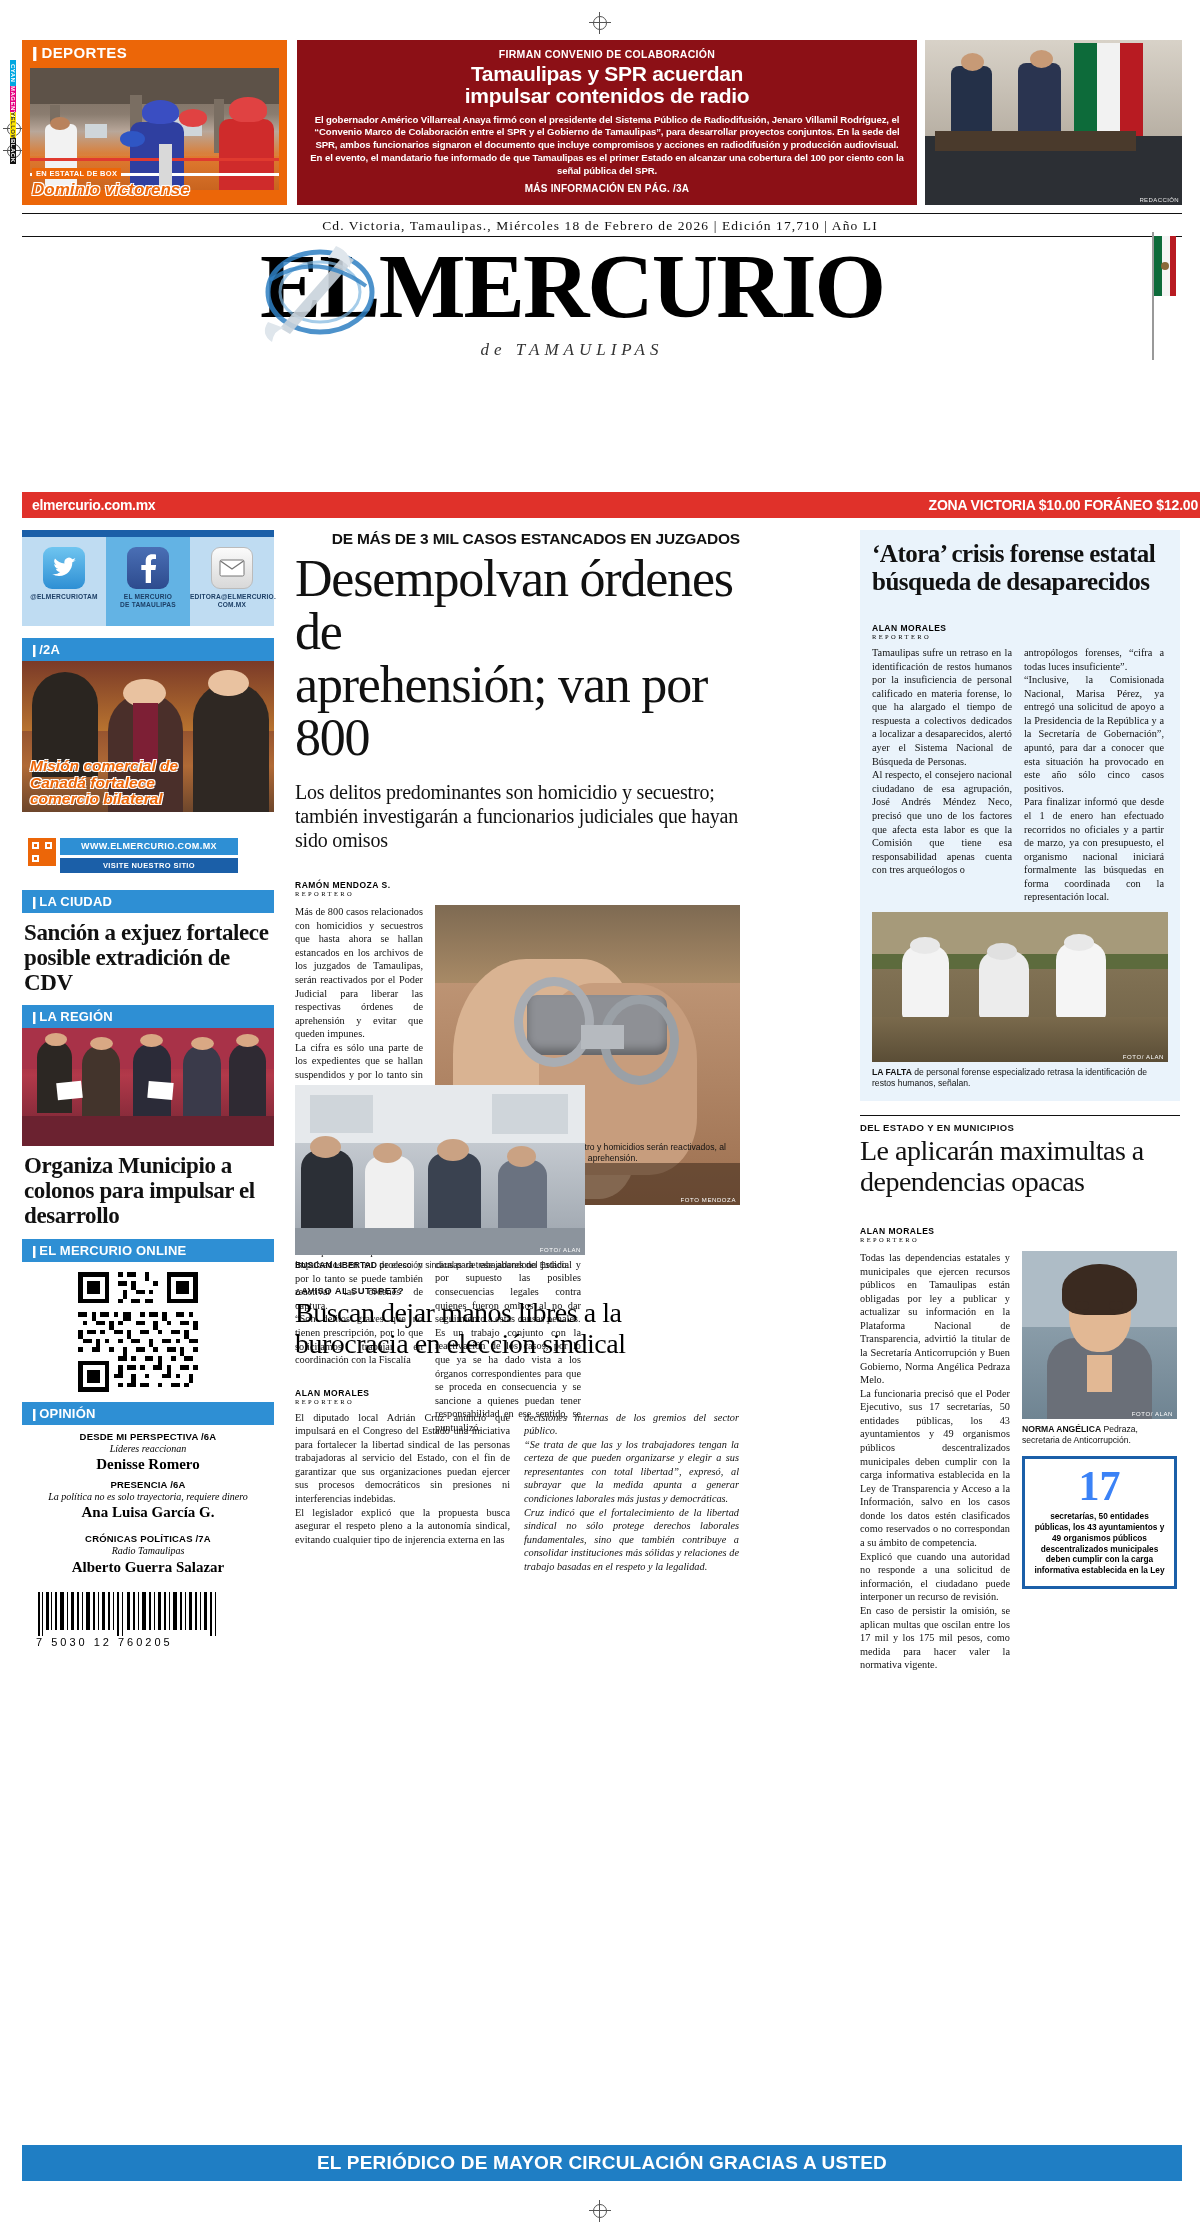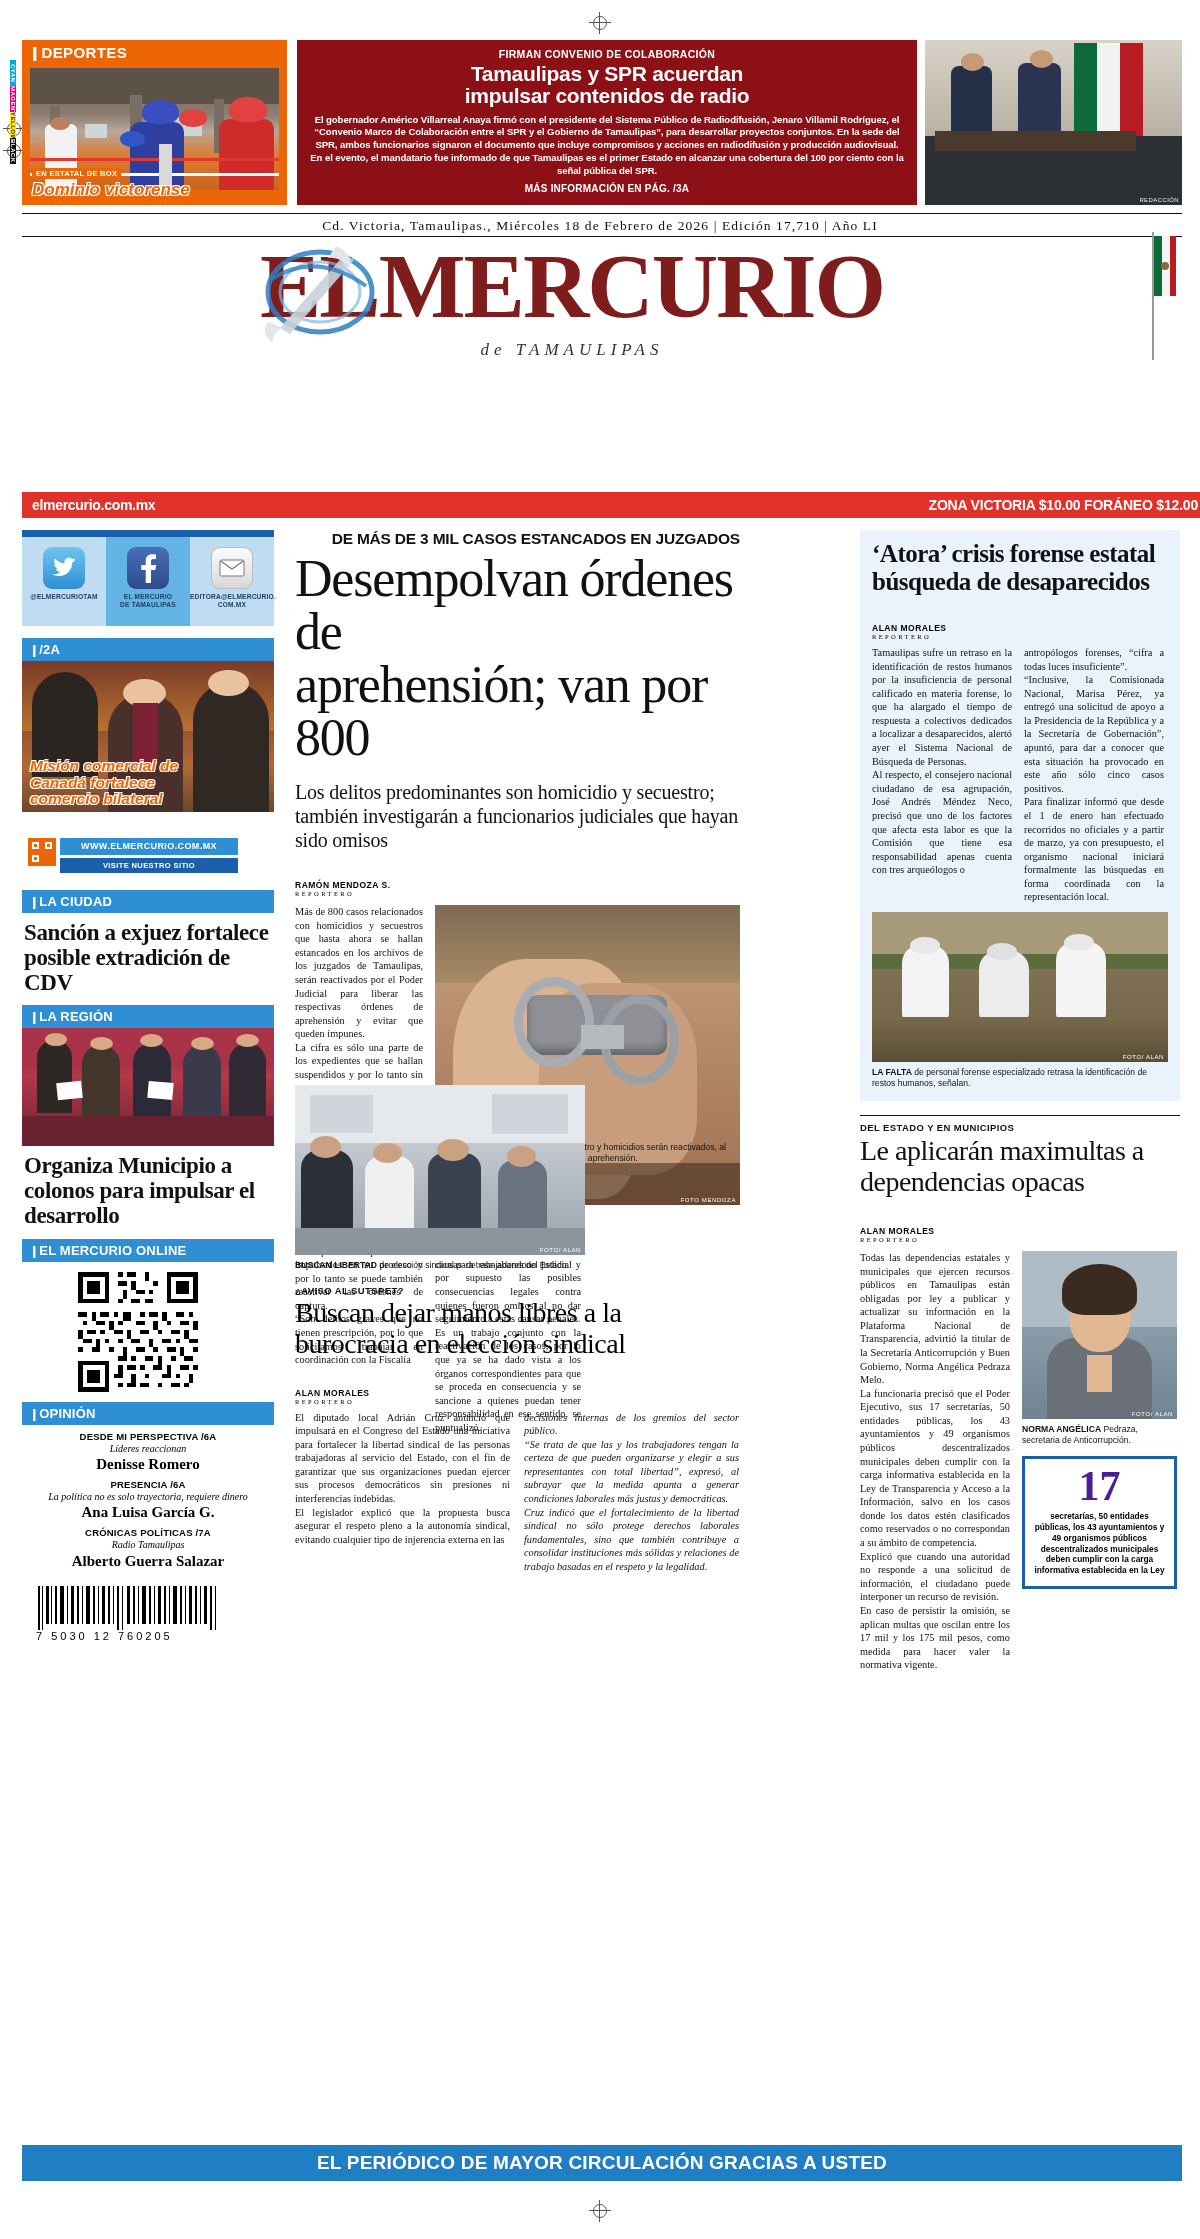--- a/index.html
+++ b/index.html
@@ -48,21 +48,21 @@
   .photocredit { position:absolute; right:3px; bottom:2px; color:#fff; font-size:6px; letter-spacing:.4px; opacity:.9; }
 
   
   .dateline { position:absolute; left:0; top:218px; width:1200px; text-align:center;
      font-family:"Liberation Serif", serif; font-size:13.5px; letter-spacing:1.1px; color:#111; }
   .rule { position:absolute; left:22px; width:1160px; height:1px; background:#111; }
 
   
   .masthead { position:absolute; left:0; top:240px; width:1200px; height:110px; }
   .mast-text { position:absolute; left:22px; top:0; width:1100px; text-align:center;
-     font-family:"Liberation Serif", serif; font-weight:bold; font-size:92px; color:#7f1d1d;
+     font-family:"Liberation Serif", serif; font-weight:bold; font-size:92px; color:#000000;
      letter-spacing:-2px; line-height:1; }
   .mast-sub { position:absolute; left:22px; top:100px; width:1100px; text-align:center;
      font-family:"Liberation Serif", serif; font-size:17px; color:#333; letter-spacing:5px; font-style:italic;}
   .mast-swoosh { position:absolute; left:250px; top:-4px; width:140px; height:110px; }
   .flagbox { position:absolute; right:24px; top:-8px; width:40px; height:128px; }
 
   
   .urlbar { position:absolute; left:22px; top:492px; width:1188px; height:26px; background:#e0312a; }
   .urlbar .u { position:absolute; left:10px; top:5px; color:#fff; font-size:14px; font-weight:bold; letter-spacing:-.3px;}
   .urlbar .p { position:absolute; right:12px; top:5px; color:#fff; font-size:14px; font-weight:bold; letter-spacing:-.2px;}
@@ -126,21 +126,21 @@
 
   
   .right { position:absolute; left:860px; top:530px; width:320px; }
   .rbox { background:#eaf3fb; padding:10px 12px 12px 12px; }
   .rbox h3 { font-family:"Liberation Serif", serif; font-size:25px; line-height:1.1; color:#111; letter-spacing:-.5px;}
 
   .rkick { font-size:9.5px; font-weight:bold; letter-spacing:.4px; color:#111; }
   .rhead2 { font-family:"Liberation Serif", serif; font-size:28px; line-height:1.1; letter-spacing:-.5px; color:#111; }
 
   .statbox { border:3px solid #1b5fa8; text-align:center; padding:6px 8px 10px; }
-  .statbox .big { font-family:"Liberation Serif", serif; font-size:42px; font-weight:bold; color:#4c1d95; line-height:1; }
+  .statbox .big { font-family:"Liberation Serif", serif; font-size:42px; font-weight:bold; color:#3b82f6; line-height:1; }
   .statbox .txt { font-size:8.3px; font-weight:bold; line-height:1.3; margin-top:4px; }
 
   
   .footer { position:absolute; left:22px; top:2145px; width:1160px; height:36px; background:#1f7ec4; }
   .footer span { display:block; text-align:center; line-height:36px; color:#fff; font-weight:bold; font-size:19px; letter-spacing:.2px; }
 </style>
 </head>
 <body>
 
 <div class="page">
@@ -450,21 +450,21 @@
       <div>
         <div class="sec">DESDE MI PERSPECTIVA /6A</div>
         <div class="dsc">Líderes reaccionan</div>
         <div class="nm">Denisse Romero</div>
       </div>
       <div style="margin-top:5px;">
         <div class="sec">PRESENCIA /6A</div>
         <div class="dsc">La política no es solo trayectoria, requiere dinero</div>
         <div class="nm">Ana Luisa García G.</div>
       </div>
-      <div style="margin-top:5px;">
+      <div style="margin-top:11px;">
         <div class="sec">CRÓNICAS POLÍTICAS /7A</div>
         <div class="dsc">Radio Tamaulipas</div>
         <div class="nm">Alberto Guerra Salazar</div>
       </div>
     </div>
 
     <div class="barcode">
       <svg class="bars" viewBox="0 0 190 44" preserveAspectRatio="none">
         <rect width="190" height="44" fill="#fff"></rect>
         <g fill="#000">

